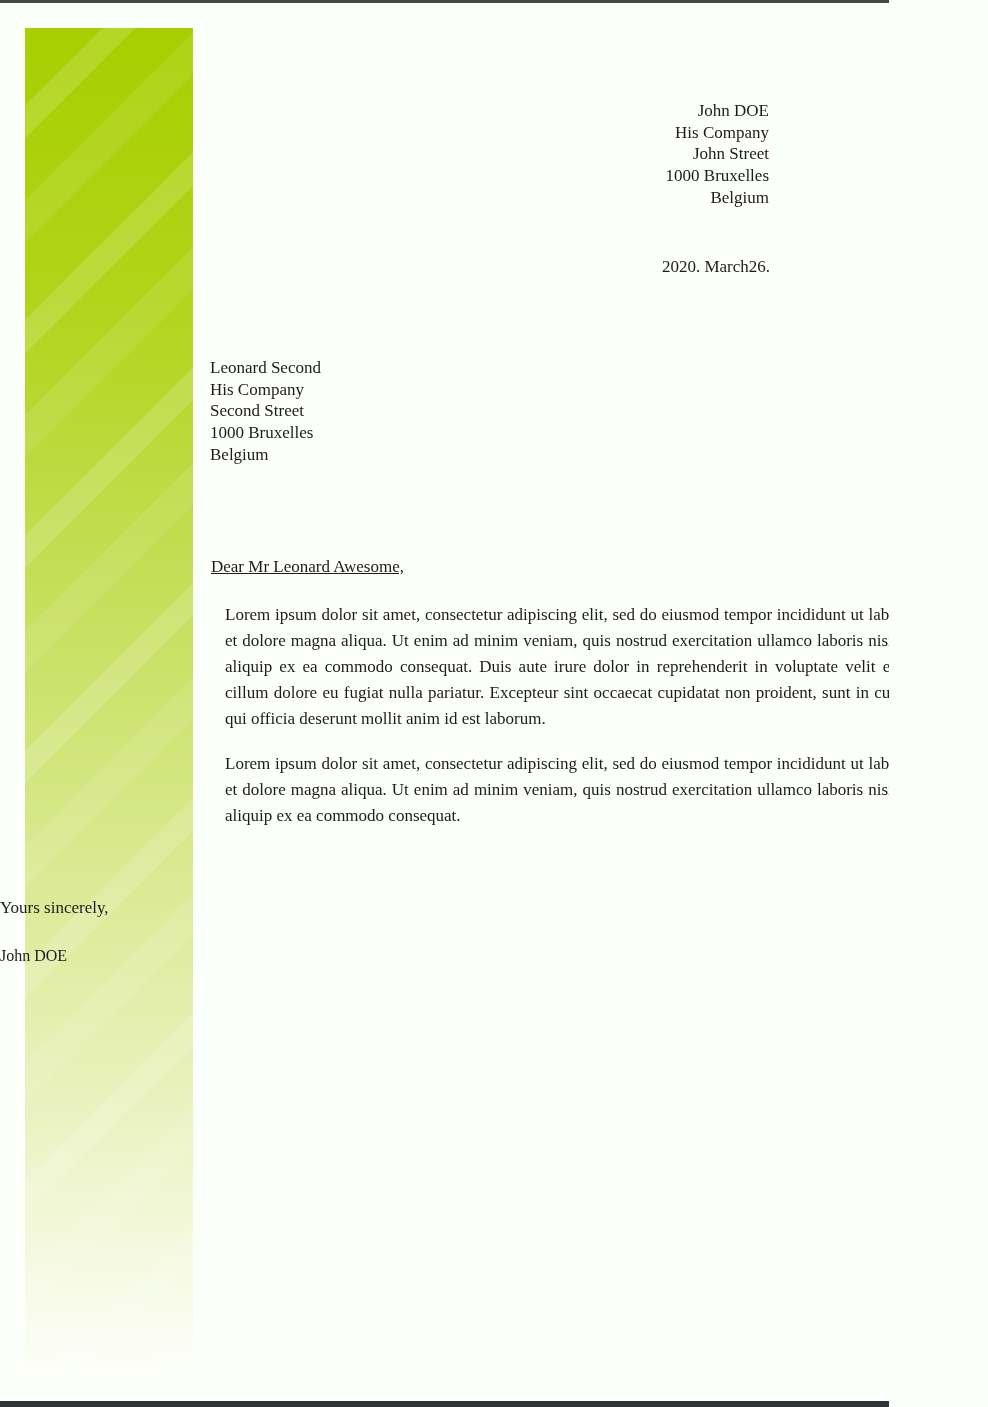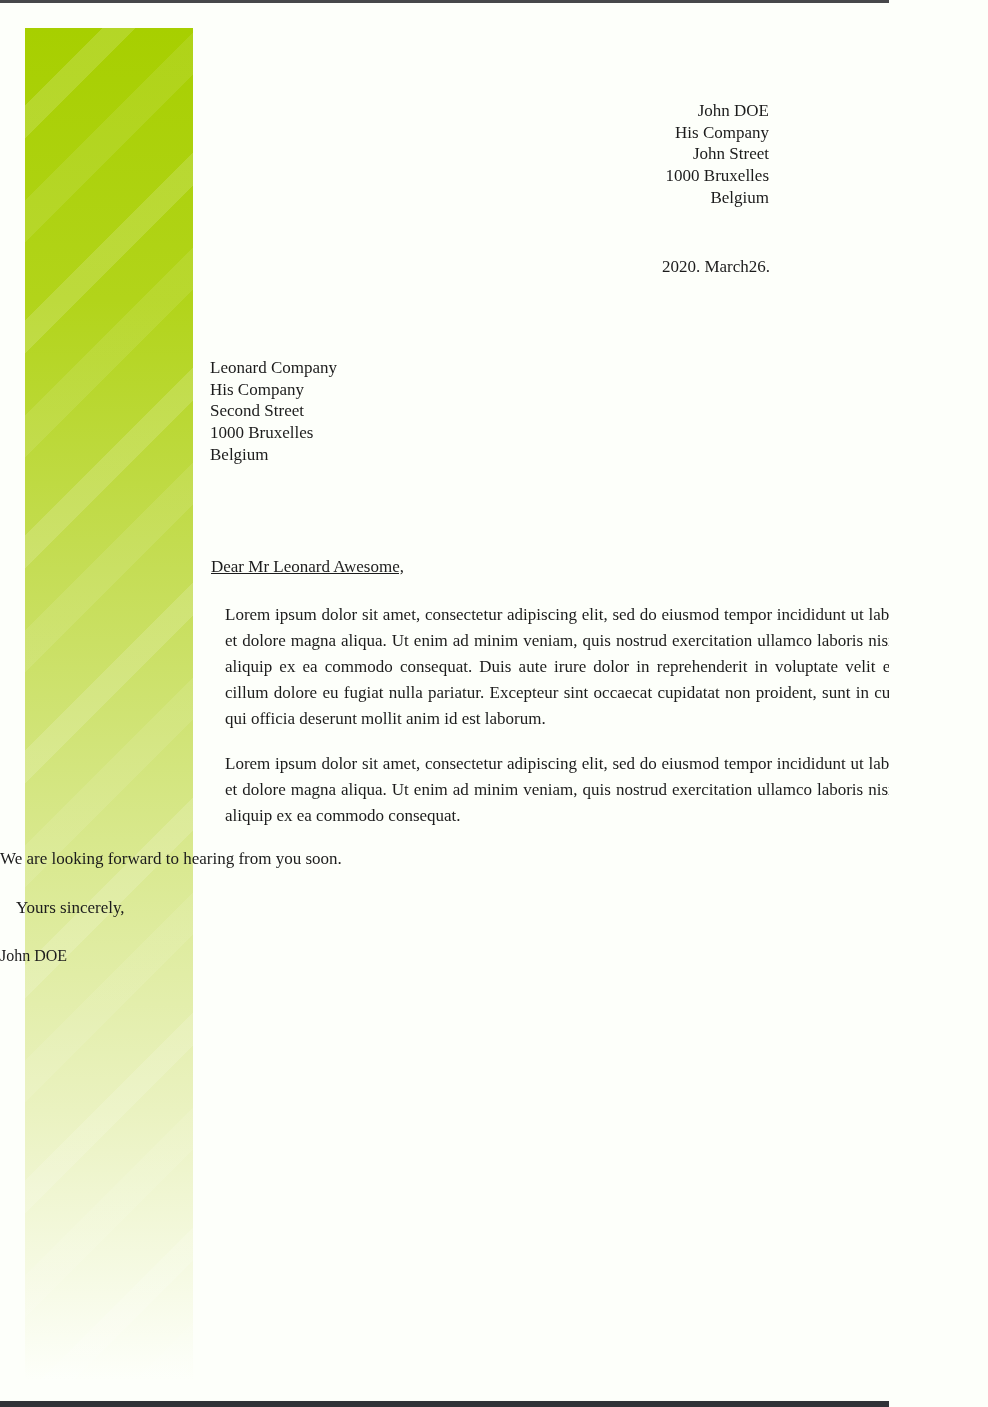--- a/index.html
+++ b/index.html
@@ -83,21 +83,21 @@
   .salutation { top: 557px; left: 211px; text-decoration: underline; }
   .body-para {
     left: 225px;
     width: 686px;
     text-align: justify;
     line-height: 26px;
   }
   .para-1 { top: 602px; }
   .para-2 { top: 751px; }
   .closing-line { top: 849px; }
-  .valediction  { top: 898px; padding-left: 16px; }
+  .valediction  { top: 898px; }
   .signature    { top: 947px; font-size: 16px; }
 </style>
 </head>
 <body>
 
 <div class="page">
 
   <div class="edge-bar top"></div>
 
   <div class="ribbon"></div>
@@ -106,34 +106,33 @@
     <div>John DOE</div>
     <div>His Company</div>
     <div>John Street</div>
     <div>1000 Bruxelles</div>
     <div>Belgium</div>
   </div>
 
   <div class="text-block letter-date">2020. March26.</div>
 
   <div class="text-block recipient-block">
-    <div>Leonard Company</div>
+    <div>Leonard Second</div>
     <div>His Company</div>
     <div>Second Street</div>
     <div>1000 Bruxelles</div>
     <div>Belgium</div>
   </div>
 
   <div class="text-block salutation">Dear Mr Leonard Awesome,</div>
 
   <div class="text-block body-para para-1">Lorem ipsum dolor sit amet, consectetur adipiscing elit, sed do eiusmod tempor incididunt ut labore et dolore magna aliqua. Ut enim ad minim veniam, quis nostrud exercitation ullamco laboris nisi ut aliquip ex ea commodo consequat. Duis aute irure dolor in reprehenderit in voluptate velit esse cillum dolore eu fugiat nulla pariatur. Excepteur sint occaecat cupidatat non proident, sunt in culpa qui officia deserunt mollit anim id est laborum.</div>
 
   <div class="text-block body-para para-2">Lorem ipsum dolor sit amet, consectetur adipiscing elit, sed do eiusmod tempor incididunt ut labore et dolore magna aliqua. Ut enim ad minim veniam, quis nostrud exercitation ullamco laboris nisi ut aliquip ex ea commodo consequat.</div>
 
-  <div class="text-block closing-line">We are looking forward to hearing from you soon.</div>
 
   <div class="text-block valediction">Yours sincerely,</div>
 
   <div class="text-block signature">John DOE</div>
 
   <div class="edge-bar bottom"></div>
 
 </div>
 
 </body></html>

